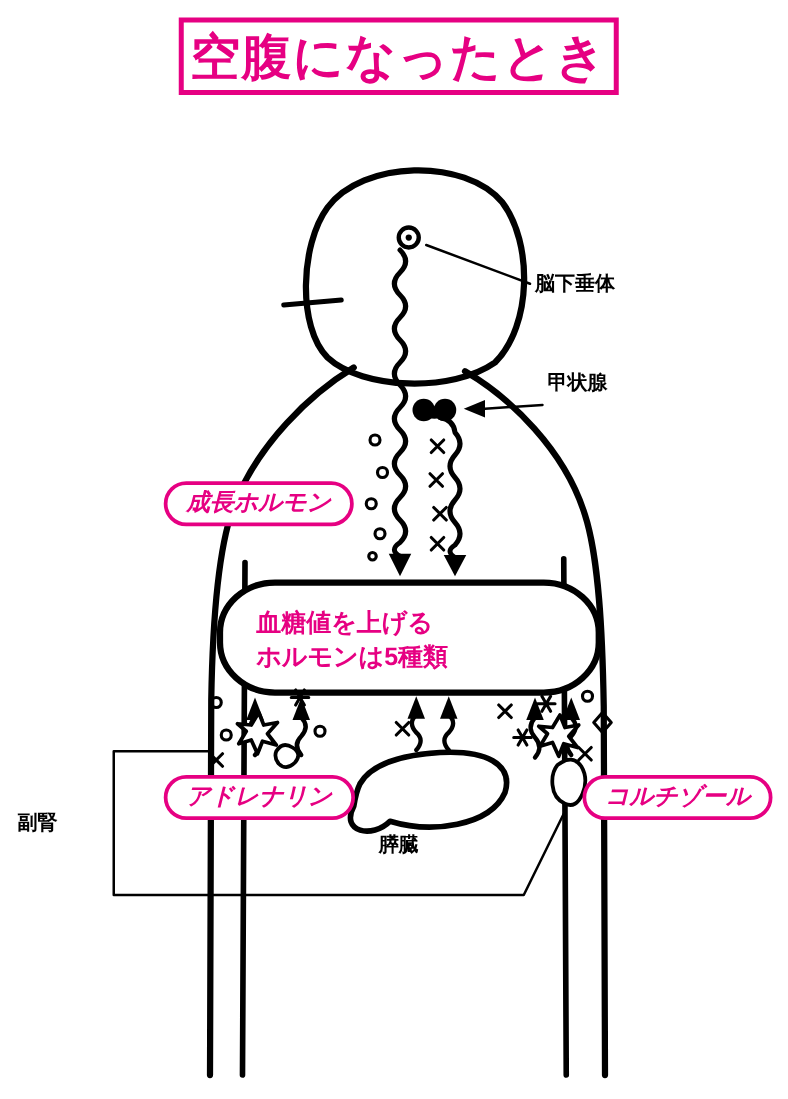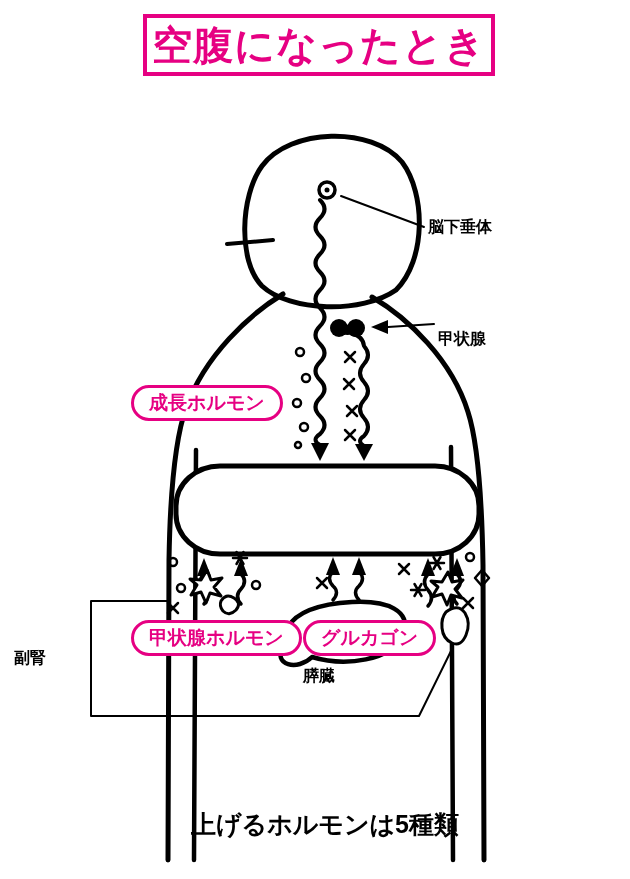--- a/index.html
+++ b/index.html
@@ -16,21 +16,21 @@
   .title-text {
     font-size:40px; font-weight:bold; color:var(--accent,#e60082);
     letter-spacing:1px; white-space:nowrap;
   }
   .blabel {
     position:absolute; font-size:16px; font-weight:bold; color:#000; white-space:nowrap;
   }
   .pill {
     position:absolute; height:30px; line-height:30px; padding:0 15px;
     border:3px solid var(--accent,#e60082); border-radius:20px; background:#fff;
-    color:var(--accent,#e60082); font-size:19px; font-weight:bold; white-space:nowrap;
+    color:var(--accent,#e60082); font-size:19px; font-weight:bold; white-space:nowrap;font-style:italic;
   }
   .stomach-note {
     position:absolute; left:205px; top:486px; font-size:20px; font-weight:bold;
     color:var(--accent,#e60082); line-height:27px; white-space:nowrap;
   }
   .footer-note {
     position:absolute; left:145px; top:808px; width:360px; text-align:center;
     font-size:25px; font-weight:bold; color:#000; line-height:32px; white-space:nowrap;
   }
 </style>
@@ -116,28 +116,29 @@
         <path d="M317,578 l10,10 M327,578 l-10,10"></path>
       </g>
     </g>
   </svg>
 
   <div class="title-box">
     <span class="title-text">空腹になったとき</span>
   </div>
 
   <div class="blabel" style="left:428px; top:217px;">脳下垂体</div>
-  <div class="blabel" style="left:438px; top:329px;">甲状腺</div>
+  <div class="blabel" style="left:438px; top:296px;">甲状腺</div>
   <div class="blabel" style="left:303px; top:666px;">膵臓</div>
   <div class="blabel" style="left:14px; top:648px;text-align:center;">副腎</div>
 
   <div class="pill" style="left:131px; top:385px;">成長ホルモン</div>
-  <div class="pill" style="left:131px; top:620px;">甲状腺ホルモン</div>
-  <div class="pill" style="left:303px; top:620px;">グルカゴン</div>
+  <div class="pill" style="left:131px; top:620px;">アドレナリン</div>
+  <div class="pill" style="left:466px; top:620px;">コルチゾール</div>
 
   <div class="stomach-note">
+    <div>血糖値を上げる</div>
+    <div>ホルモンは5種類</div>
   </div>
 
   <div class="footer-note">
-    <div>上げるホルモンは5種類</div>
   </div>
 
 </div>
 
 </body></html>

